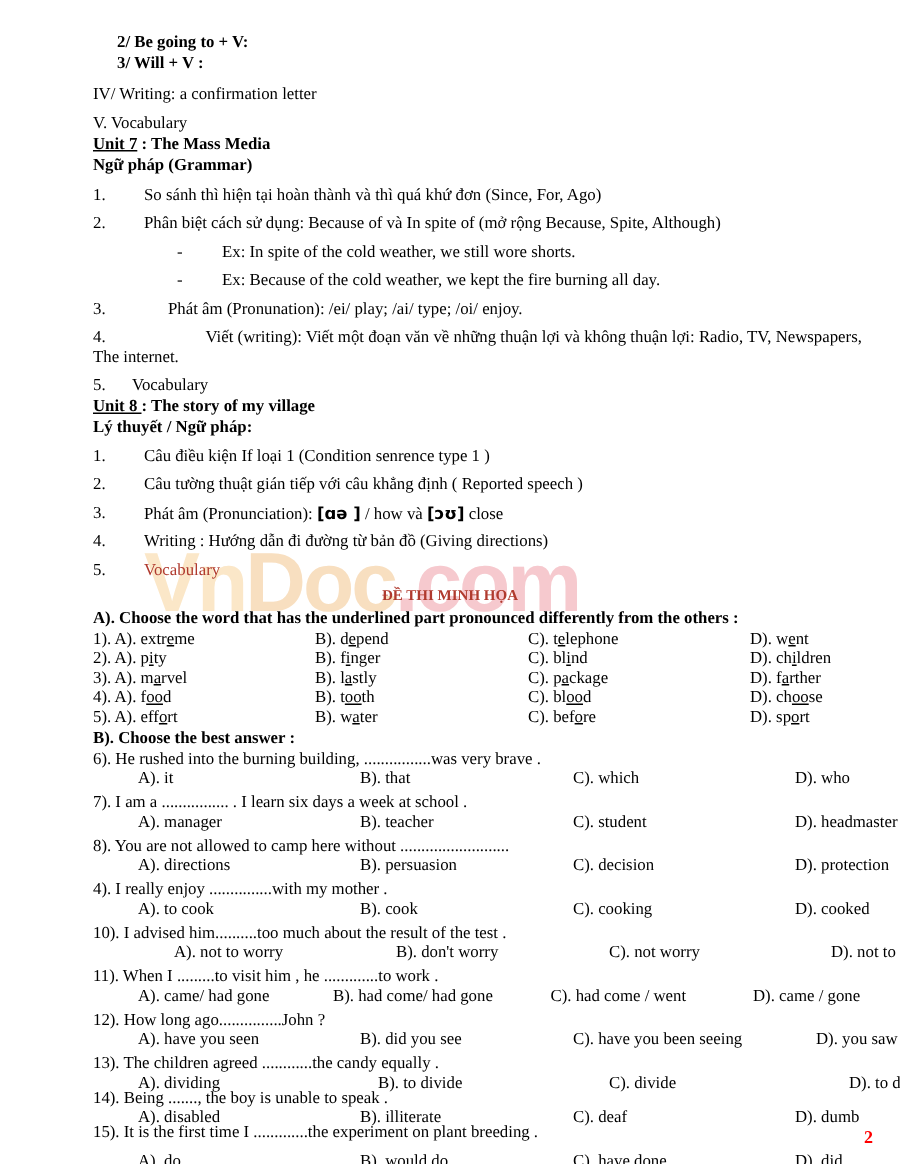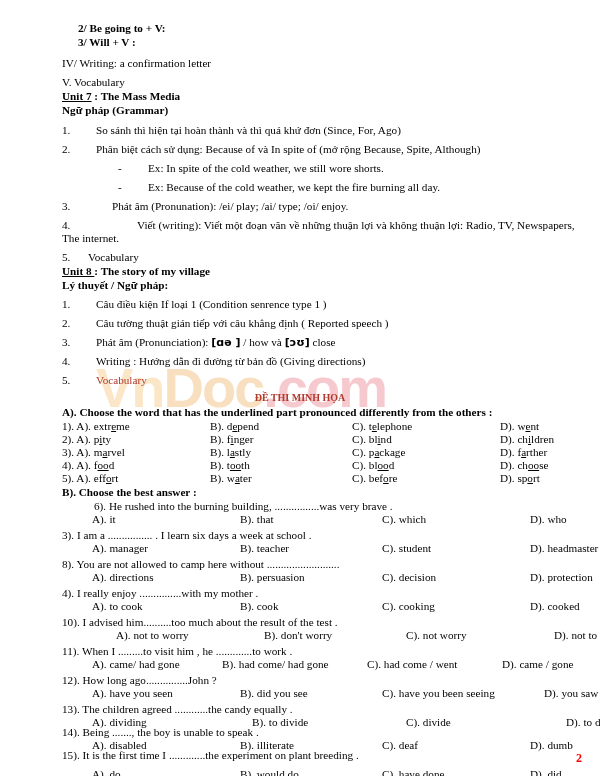--- a/index.html
+++ b/index.html
@@ -192,29 +192,29 @@
 
   <div class="mcq" style="top:472px;">
     <span><span>5).</span> <span>A). </span><span>eff</span><span class="u">o</span><span>rt</span></span>
     <span><span>B). </span><span>w</span><span class="u">a</span><span>ter</span></span>
     <span><span>C). </span><span>bef</span><span class="u">o</span><span>re</span></span>
     <span><span>D). </span><span>sp</span><span class="u">o</span><span>rt</span></span>
   </div>
 
   <div class="line b" style="left:62px; top:486px;">B). Choose the best answer :</div>
 
-  <div class="qline" style="top:500px;margin-left:32px;">6). He rushed into the burning building,  ................was very brave .</div>
+  <div class="qline" style="top:500px;">6). He rushed into the burning building,  ................was very brave .</div>
   <div class="mcq indent" style="top:513px;">
     <span>A). it</span>
     <span>B). that</span>
     <span>C). which</span>
     <span>D). who</span>
   </div>
 
-  <div class="qline" style="top:529px;">3). I am a ................ . I learn six days a week at school .</div>
+  <div class="qline" style="top:529px;">7). I am a ................ . I learn six days a week at school .</div>
   <div class="mcq indent" style="top:542px;">
     <span>A). manager</span>
     <span>B). teacher</span>
     <span>C). student</span>
     <span>D). headmaster</span>
   </div>
 
   <div class="qline" style="top:558px;">8). You are not allowed to camp here without ..........................</div>
   <div class="mcq indent" style="top:571px;">
     <span>A). directions</span>

